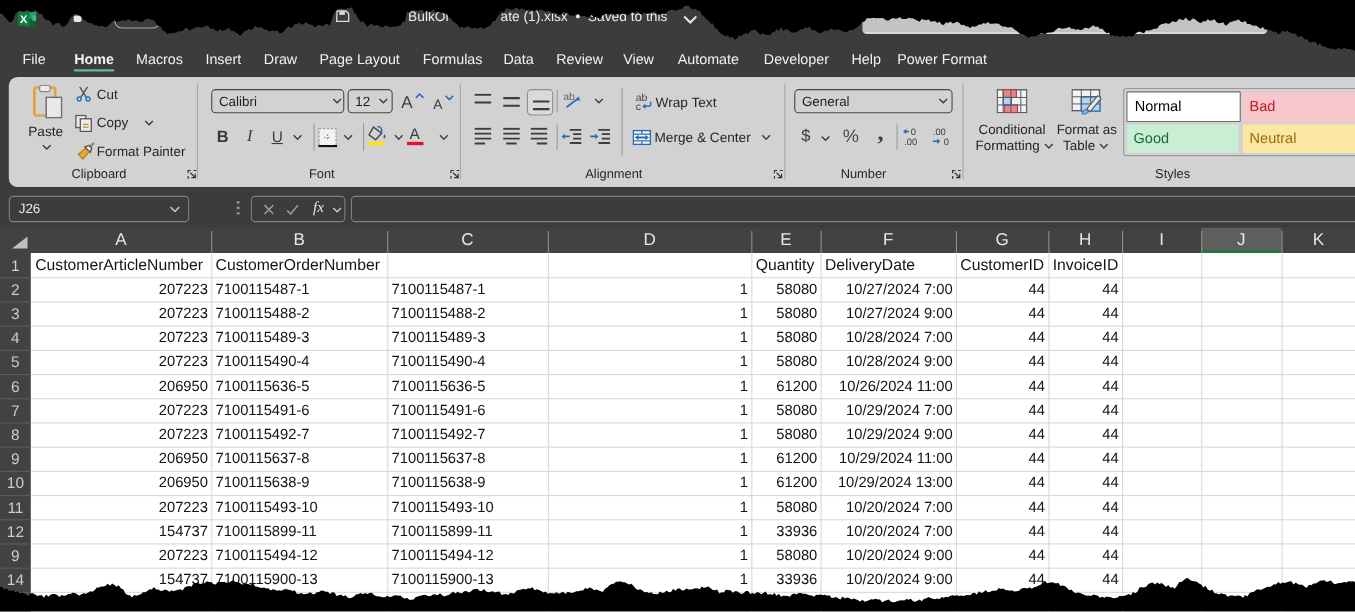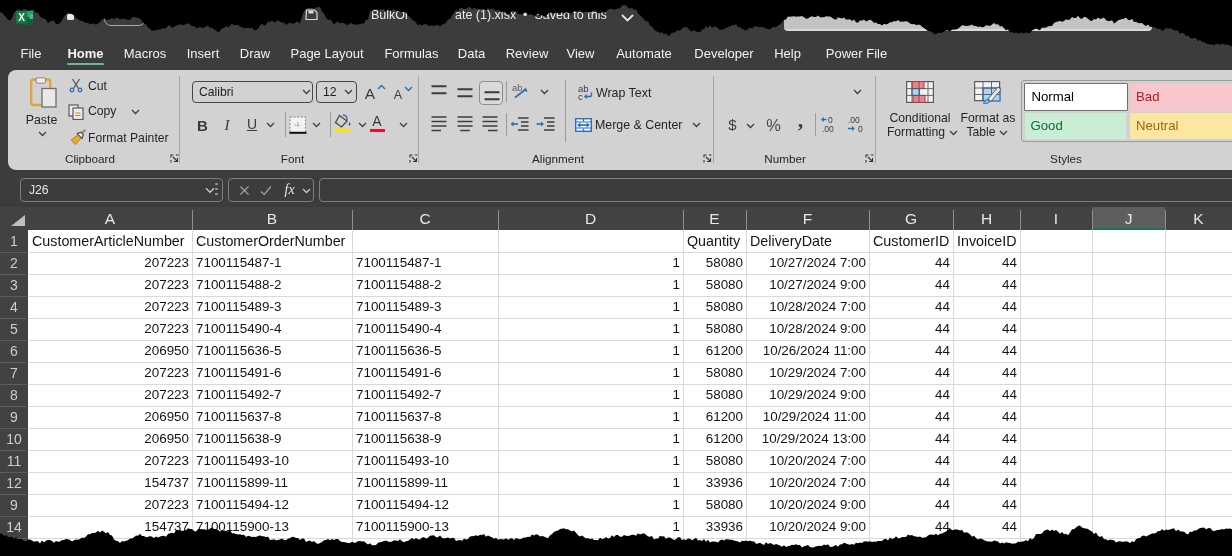--- a/index.html
+++ b/index.html
@@ -86,21 +86,21 @@
 <div class="tab" style="left:203px">Insert</div>
 <div class="tab" style="left:255px">Draw</div>
 <div class="tab" style="left:327px">Page Layout</div>
 <div class="tab" style="left:411.5px">Formulas</div>
 <div class="tab" style="left:471.5px">Data</div>
 <div class="tab" style="left:527px">Review</div>
 <div class="tab" style="left:580.5px">View</div>
 <div class="tab" style="left:644px">Automate</div>
 <div class="tab" style="left:724px">Developer</div>
 <div class="tab" style="left:787.5px">Help</div>
-<div class="tab" style="left:856.5px">Power File</div>
+<div class="tab" style="left:856.5px">Power Format</div>
 <div id="homeline"></div>
 
 <div id="ribbon">
 
 <svg class="icon" style="left:22px;top:7px" width="27" height="31" viewBox="0 0 27 31">
   <rect x="1.2" y="2.5" width="19" height="25.5" rx="2" fill="none" stroke="#e2a33d" stroke-width="2.4"></rect>
   <rect x="6" y="0.7" width="9.5" height="5.5" rx="1.6" fill="#ececec" stroke="#8a8a8a" stroke-width="1.1"></rect>
   <rect x="12" y="11.5" width="14" height="18.5" fill="#e9e9e9" stroke="#6e6e6e" stroke-width="1.3"></rect>
 </svg>
 <div class="ctext" style="left:33.5px;top:49.5px;font-size:12.4px">Paste</div>
@@ -247,20 +247,23 @@
 <div class="rtext" style="left:587px;top:46.7px;line-height:16px;font-size:12.4px">Merge &amp; Center</div>
 <svg class="icon" style="left:683.5px;top:52px" width="9" height="6" viewBox="0 0 9 6">
   <path d="M1 1 L4.5 4.5 L8 1" fill="none" stroke="#3d3d3d" stroke-width="1.3"></path>
 </svg>
 <div class="glabel" style="left:550px">Alignment</div>
 <svg class="launch" style="left:695px;top:84px" width="10" height="10" viewBox="0 0 10 10">
   <path d="M1 3.5 V1 H3.5 M6 1 H8.5 M1 6 V8.5 M3 3 L7.5 7.5 M7.5 4 V7.5 H4" fill="none" stroke="#333" stroke-width="1.1"></path>
 </svg>
 <div class="gdiv" style="left:705px"></div>
 
+<div class="combo" style="left:714px;top:11px;width:144px;height:22px">
+      <span>General</span>
+    </div>
 <svg class="icon" style="left:845px;top:19px" width="9" height="6" viewBox="0 0 9 6">
   <path d="M1 1 L4.5 4.5 L8 1" fill="none" stroke="#3d3d3d" stroke-width="1.3"></path>
 </svg>
 <div class="cc" style="left:724.5px;top:54px;font-size:15px;color:#3d3d3d">$</div>
 <svg class="icon" style="left:738px;top:52.5px" width="9" height="6" viewBox="0 0 9 6">
   <path d="M1 1 L4.5 4.5 L8 1" fill="none" stroke="#3d3d3d" stroke-width="1.3"></path>
 </svg>
 <div class="cc" style="left:765.5px;top:54.5px;font-size:16.5px;color:#4a4a4a">%</div>
 <div class="cc" style="left:792.5px;top:50px;font-size:22px;font-weight:bold;font-family:'Liberation Serif',serif;color:#3d3d3d">,</div>
 <div class="vline" style="left:806.5px;top:42.5px;height:23px"></div>
@@ -317,21 +320,21 @@
   <span style="position:absolute;left:6px;top:5px;font-size:13.2px;color:#14693c">Good</span>
 </div>
 <div class="abs" style="left:1122px;top:42.5px;width:110px;height:26.5px;background:#fbe7a1">
   <span style="position:absolute;left:6px;top:5px;font-size:13.2px;color:#9c6a14">Neutral</span>
 </div>
 <div class="glabel" style="left:1058px">Styles</div>
 
 </div>
 
 <div id="fbar">
-  <div class="fbox" style="left:20px;width:203px">
+  <div class="fbox" style="left:8px;width:164px">
     <span style="position:absolute;left:8px;top:4px;font-size:12.2px;color:#e8e8e8">J26</span>
     <svg class="icon" style="right:7px;top:8px" width="10" height="7" viewBox="0 0 10 7">
       <path d="M1 1.2 L5 5.2 L9 1.2" fill="none" stroke="#c9c9c9" stroke-width="1.4"></path>
     </svg>
   </div>
   <div class="abs" style="left:215px;top:13px;width:2.5px;height:2.5px;background:#9a9a9a;border-radius:50%"></div>
   <div class="abs" style="left:215px;top:18px;width:2.5px;height:2.5px;background:#9a9a9a;border-radius:50%"></div>
   <div class="abs" style="left:215px;top:23px;width:2.5px;height:2.5px;background:#9a9a9a;border-radius:50%"></div>
   <div class="fbox" style="left:227.5px;width:86px">
     <svg class="icon" style="left:10px;top:5.5px" width="11" height="11" viewBox="0 0 11 11">

